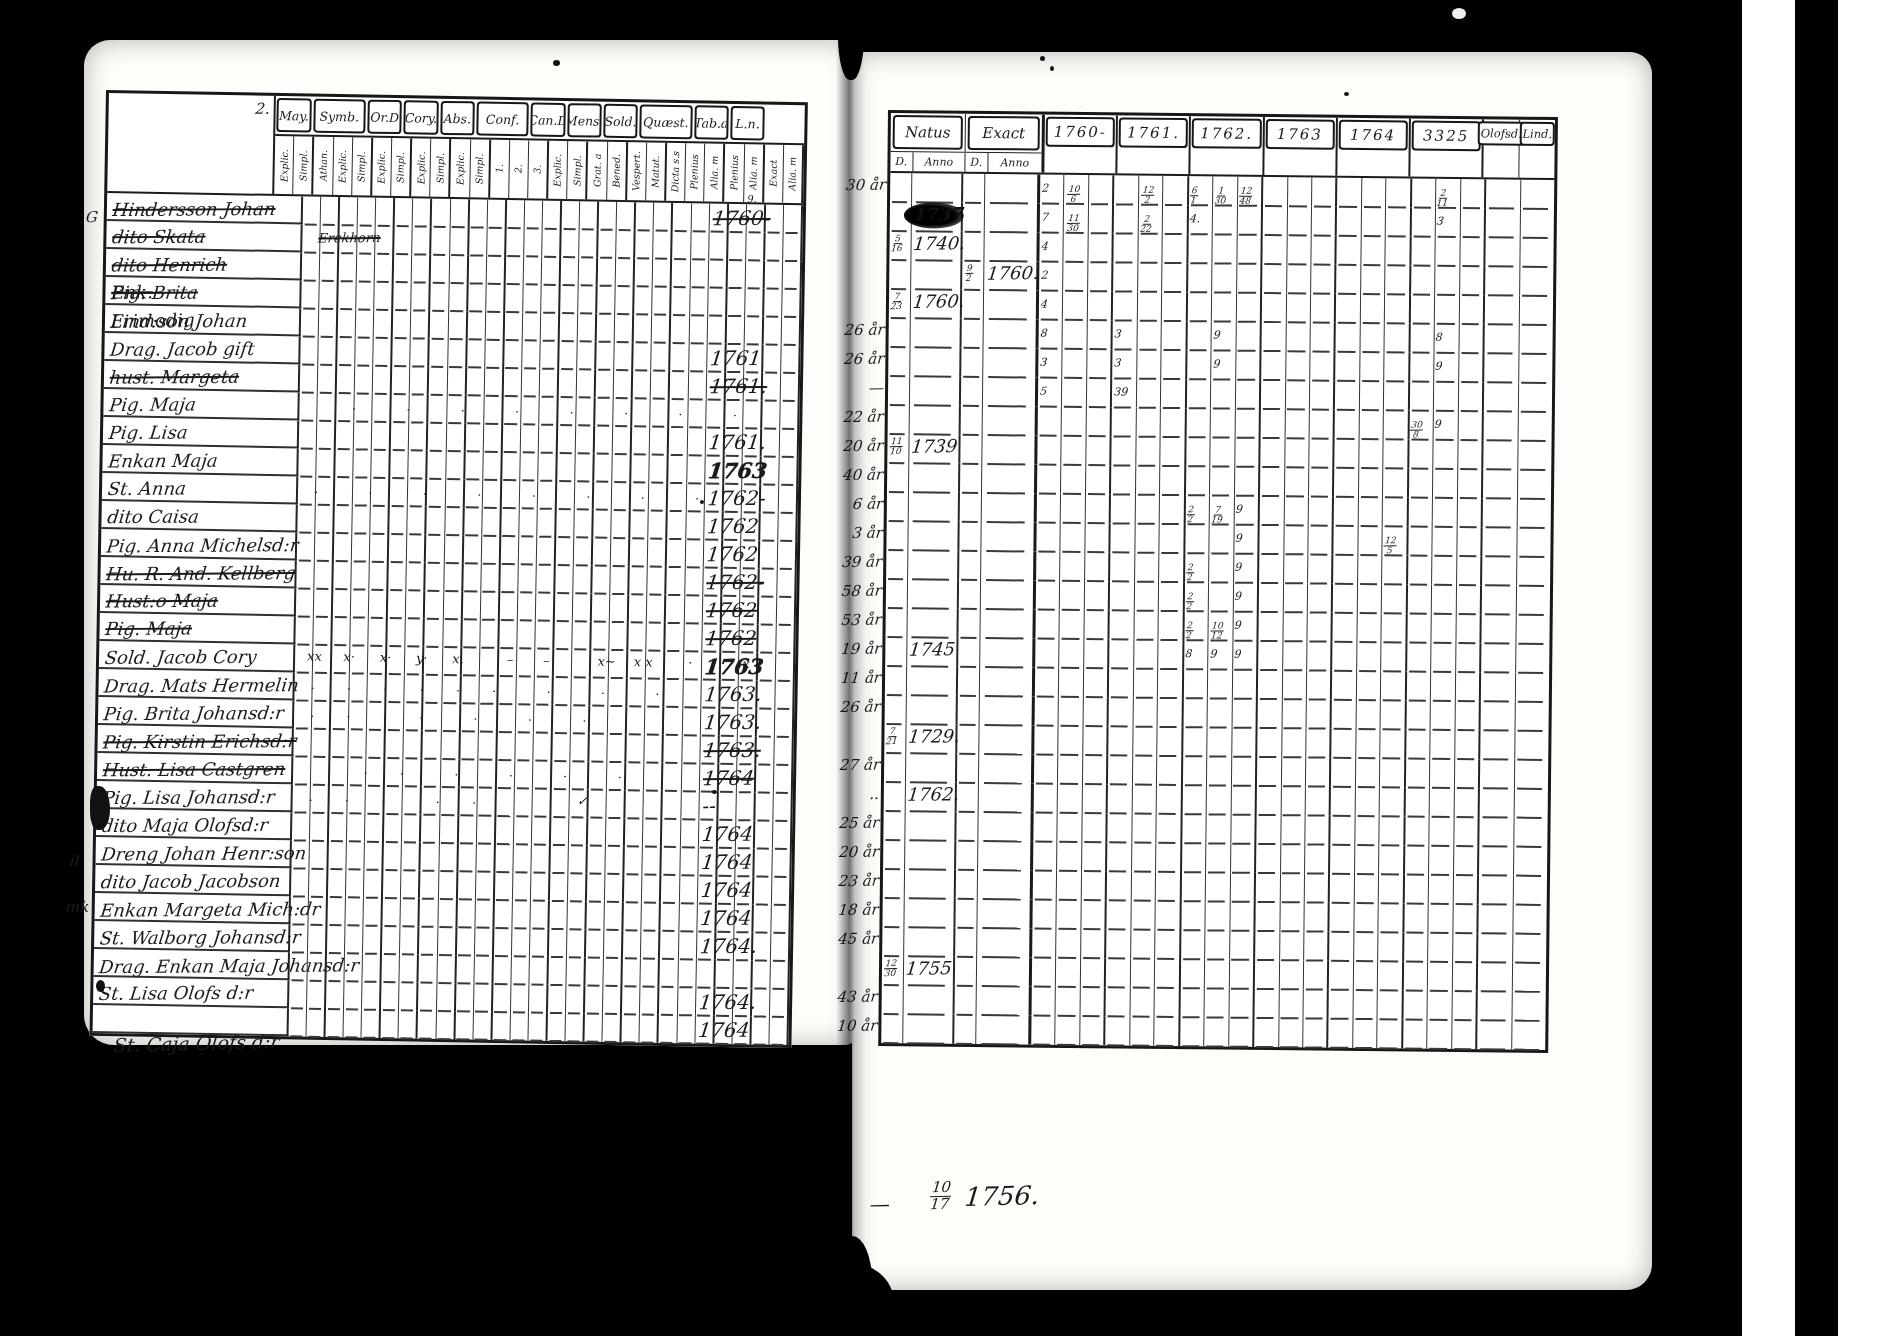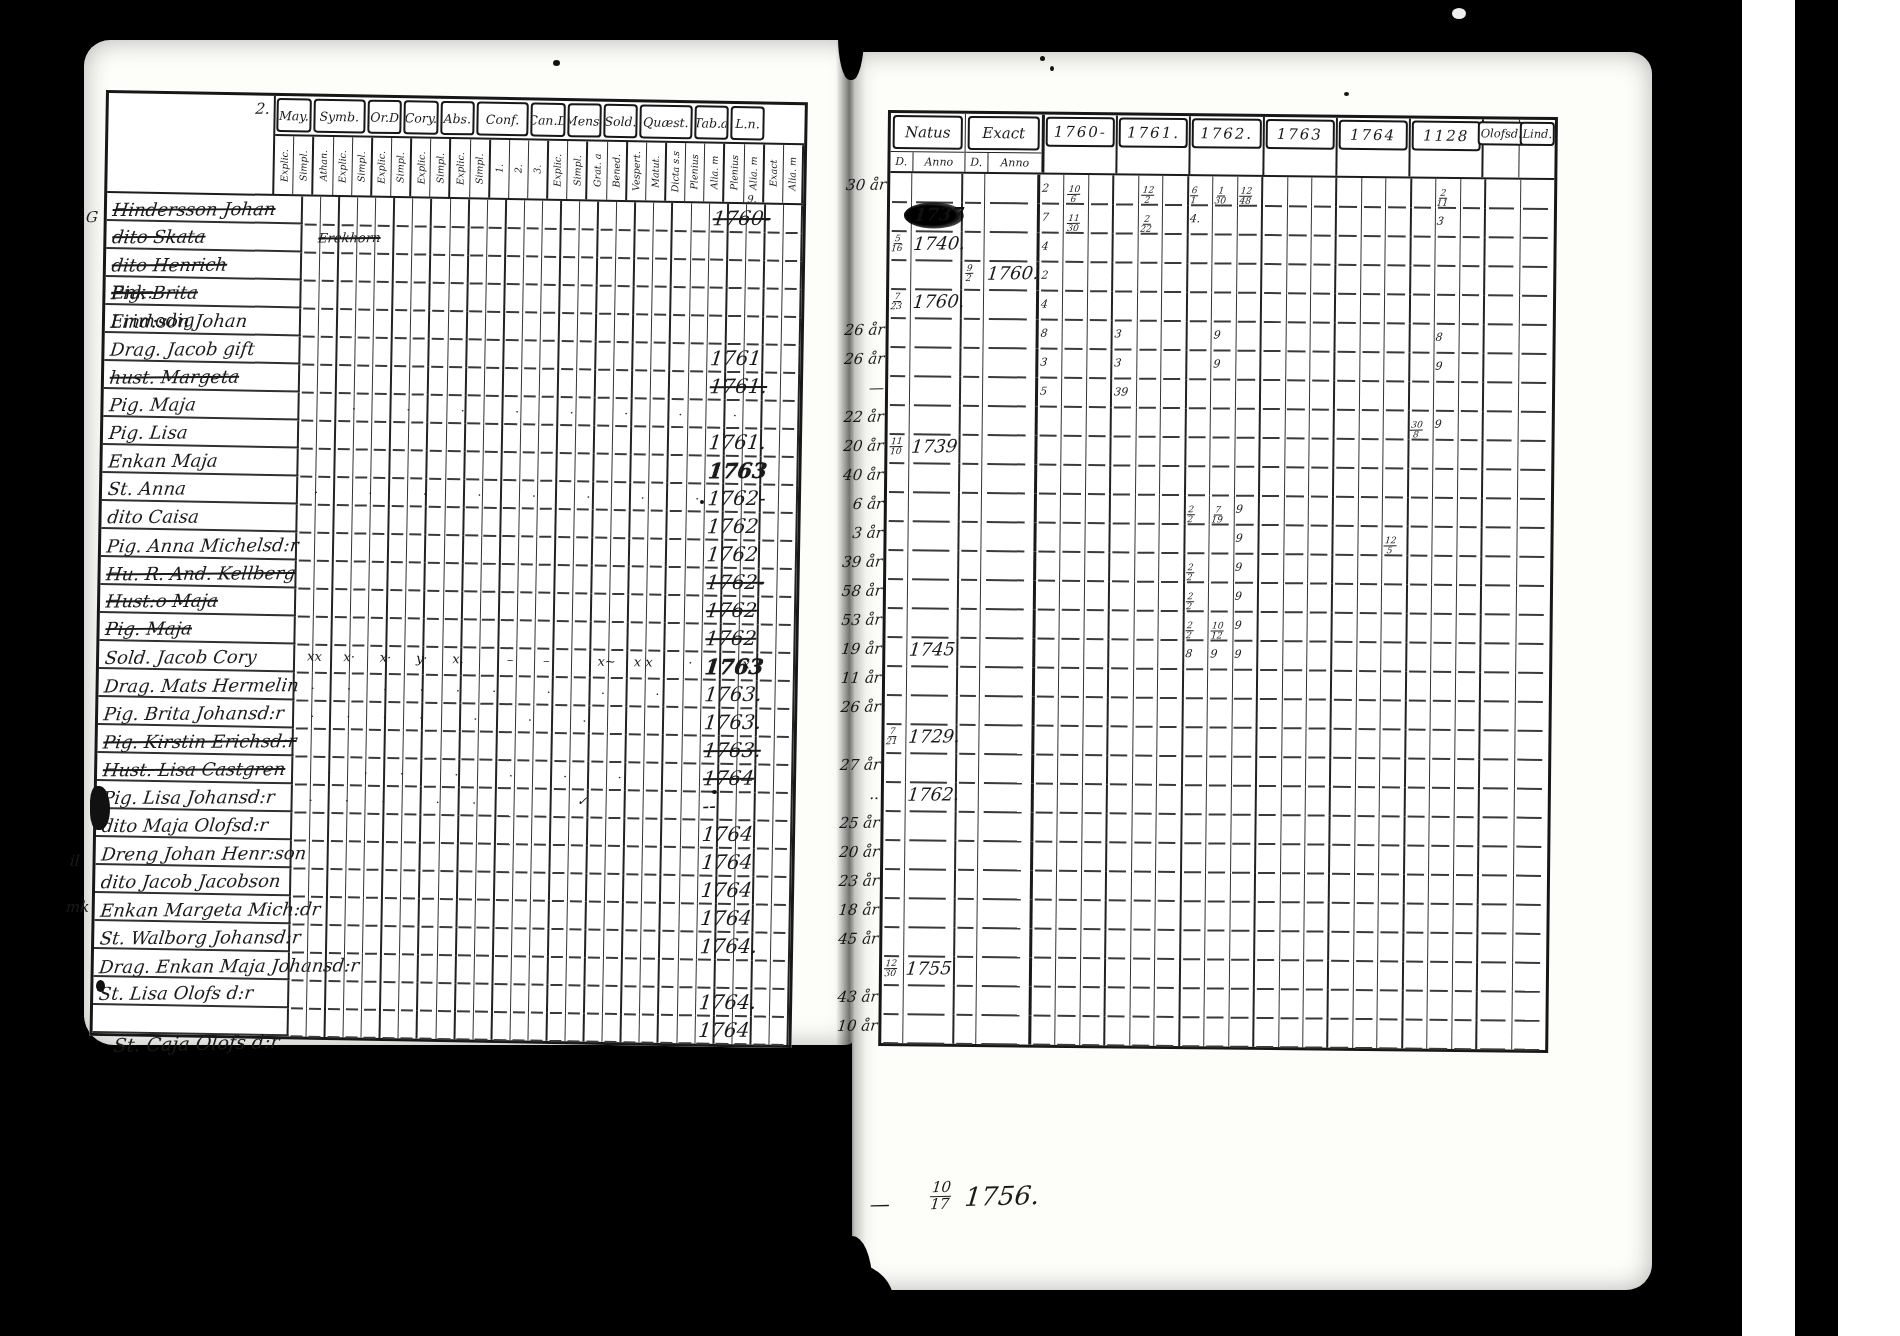--- a/index.html
+++ b/index.html
@@ -1278,21 +1278,21 @@
         <div class="rh-year">
           <div class="yr">1762.</div>
         </div>
         <div class="rh-year">
           <div class="yr">1763</div>
         </div>
         <div class="rh-year">
           <div class="yr">1764</div>
         </div>
         <div class="rh-year">
-          <div class="yr">1128</div>
+          <div class="yr">3325</div>
         </div>
         <div class="rh-small">
           <div class="sm">Olofsd.</div>
         </div>
         <div class="rh-small" style="border-right: none;">
           <div class="sm">Lind.</div>
         </div>
       </div>
       <div class="rrow">
         <div class="rcell cd1"></div>

